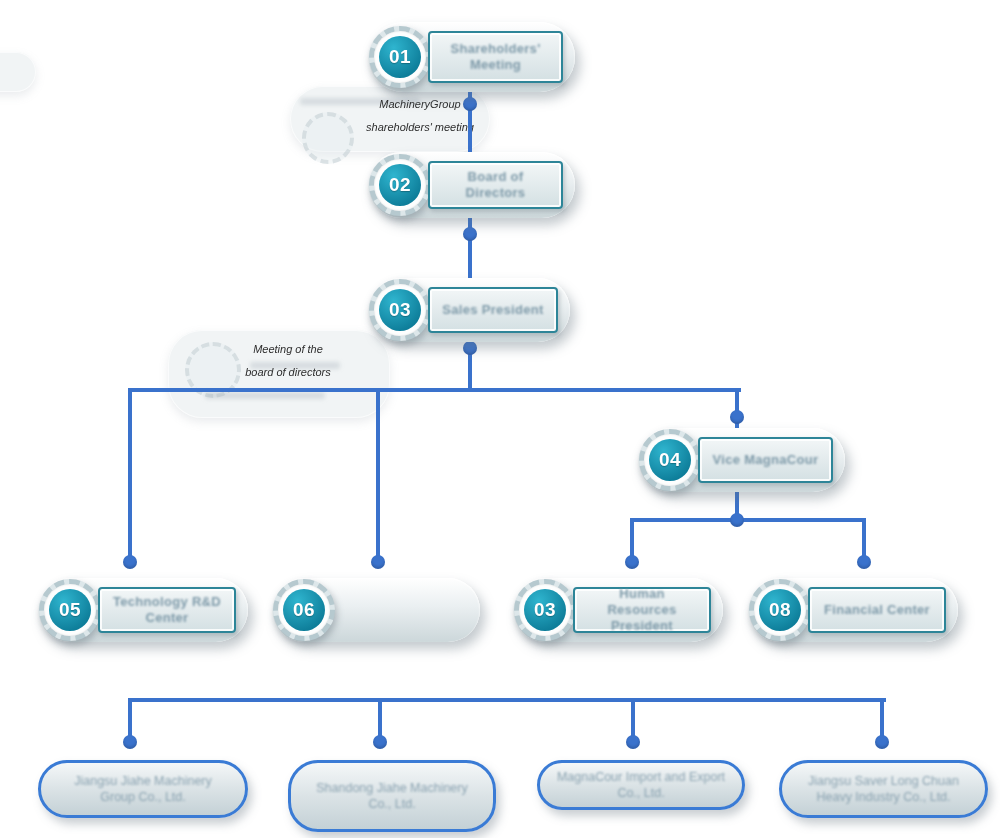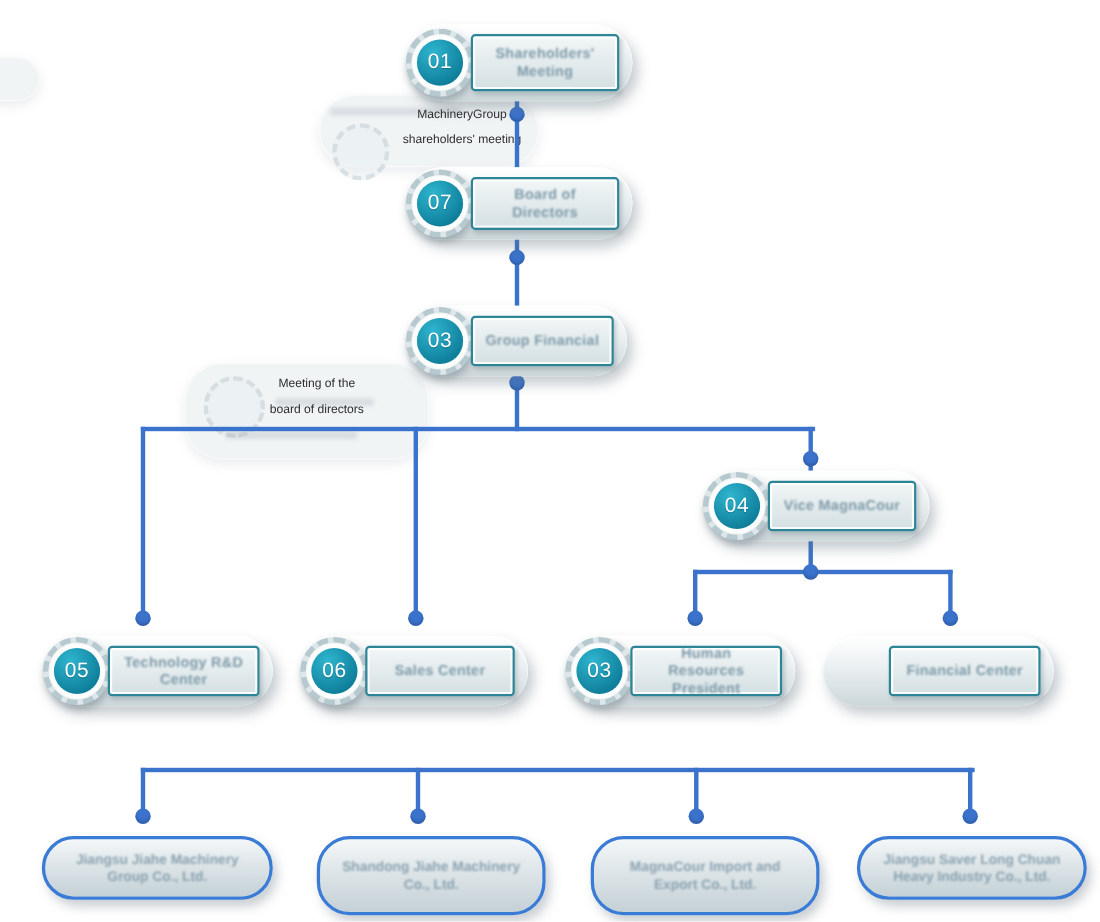--- a/index.html
+++ b/index.html
@@ -19,42 +19,42 @@
 
   
   .gear  { position:absolute; left:1px; top:50%; width:62px; height:62px; transform:translateY(-50%); }
   .teeth { position:absolute; inset:0; border-radius:50%; border:5px dashed #b6c9cf;
            background:#dde7ea; box-sizing:border-box; box-shadow:2px 4px 7px rgba(90,105,115,.4); }
   .ring  { position:absolute; inset:5px; border-radius:50%; background:#fdfefe;
            box-shadow:inset 0 0 2px rgba(0,0,0,.15); }
   .core  { position:absolute; inset:10px; border-radius:50%;
            background:radial-gradient(circle at 35% 28%, #2fb5cf, #0e7e9a 75%);
            color:#fff; display:flex; align-items:center; justify-content:center;
-           font-weight:normal; font-size:19px; letter-spacing:.5px; text-shadow:0 1px 1px rgba(0,0,0,.25); }
+           font-weight:bold; font-size:19px; letter-spacing:.5px; text-shadow:0 1px 1px rgba(0,0,0,.25); }
 
   
   .line { position:absolute; background:#3a72cc; }
   .dot  { position:absolute; width:14px; height:14px; border-radius:50%; background:#3a72cc;
           box-shadow:inset 0 -2px 3px rgba(0,0,0,.18); }
 
   
   .pill { position:absolute; border:3px solid #3a7bd5; border-radius:30px;
           background:linear-gradient(180deg,#f4f7f8 0%,#dbe3e6 50%,#c4d1d6 100%);
           box-shadow:4px 6px 10px rgba(100,115,125,.35);
           display:flex; align-items:center; justify-content:center; padding:4px 16px; box-sizing:border-box; }
-  .plabel { font-size:12.5px; font-weight:bold; color:#8ba3b1; text-align:center;
+  .plabel { font-size:12.5px; font-weight:normal; color:#8ba3b1; text-align:center;
             line-height:1.3; filter:blur(0.9px); }
 
   
   .ghost-pill { position:absolute; border-radius:34px; background:rgba(215,224,227,.35);
                 box-shadow:0 4px 10px rgba(140,150,158,.18), inset 0 0 0 1px rgba(255,255,255,.65); }
   .ghost-gear { position:absolute; border-radius:50%; border:4px dashed rgba(170,185,192,.35);
                 background:rgba(230,237,239,.4); box-sizing:border-box; }
   .annot { position:absolute; text-align:center; font-size:11px; color:#2d2d2d; line-height:2.1; }
-  .annot div { white-space:nowrap; }
+  .annot div { white-space:nowrap;font-style:italic; }
   .smudge { position:absolute; background:rgba(160,172,180,.32); filter:blur(2px);
             height:7px; border-radius:3px; }
 </style>
 </head>
 <body>
 
 <div class="canvas">
 
   <div class="ghost-pill" style="left:-28px; top:52px; width:64px; height:40px;"></div>
   <div class="ghost-pill" style="left:290px; top:86px; width:200px; height:66px;"></div>
@@ -114,35 +114,35 @@
     </div>
     <div class="inner">
       <span class="nlabel">Shareholders' Meeting</span>
     </div>
   </div>
 
   <div class="node" style="left:368px; top:152px; width:207px; height:66px;">
     <div class="gear">
       <div class="teeth"></div>
         <div class="ring"></div>
-      <div class="core">07</div>
+      <div class="core">02</div>
     </div>
     <div class="inner">
       <span class="nlabel">Board of Directors</span>
     </div>
   </div>
 
   <div class="node" style="left:368px; top:278px; width:202px; height:64px;">
     <div class="gear">
       <div class="teeth"></div>
         <div class="ring"></div>
       <div class="core">03</div>
     </div>
     <div class="inner">
-      <span class="nlabel">Group Financial</span>
+      <span class="nlabel">Sales President</span>
     </div>
   </div>
 
   <div class="node" style="left:638px; top:428px; width:207px; height:64px;">
     <div class="gear">
       <div class="teeth"></div>
         <div class="ring"></div>
       <div class="core">04</div>
     </div>
     <div class="inner">
@@ -160,48 +160,50 @@
       <span class="nlabel">Technology R&amp;D Center</span>
     </div>
   </div>
 
   <div class="node" style="left:272px; top:578px; width:208px; height:64px;">
     <div class="gear">
       <div class="teeth"></div>
         <div class="ring"></div>
       <div class="core">06</div>
     </div>
-    <div class="inner">
-      <span class="nlabel">Sales Center</span>
-    </div>
   </div>
 
   <div class="node" style="left:513px; top:578px; width:210px; height:64px;">
     <div class="gear">
       <div class="teeth"></div>
         <div class="ring"></div>
       <div class="core">03</div>
     </div>
     <div class="inner">
       <span class="nlabel">Human Resources President</span>
     </div>
   </div>
 
   <div class="node" style="left:748px; top:578px; width:210px; height:64px;">
+    <div class="gear">
+      <div class="teeth"></div>
+        <div class="ring"></div>
+      <div class="core">08</div>
+    </div>
     <div class="inner">
       <span class="nlabel">Financial Center</span>
     </div>
   </div>
 
   <div class="pill" style="left:38px; top:760px; width:210px; height:58px;">
     <span class="plabel">Jiangsu Jiahe Machinery Group Co., Ltd.</span>
   </div>
   <div class="pill" style="left:288px; top:760px; width:208px; height:72px;">
     <span class="plabel">Shandong Jiahe Machinery Co., Ltd.</span>
   </div>
-  <div class="pill" style="left:537px; top:760px; width:208px; height:72px;">
+  <div class="pill" style="left:537px; top:760px; width:208px; height:50px;">
     <span class="plabel">MagnaCour Import and Export Co., Ltd.</span>
   </div>
   <div class="pill" style="left:779px; top:760px; width:209px; height:58px;">
     <span class="plabel">Jiangsu Saver Long Chuan Heavy Industry Co., Ltd.</span>
   </div>
 
 </div>
 
 </body></html>

